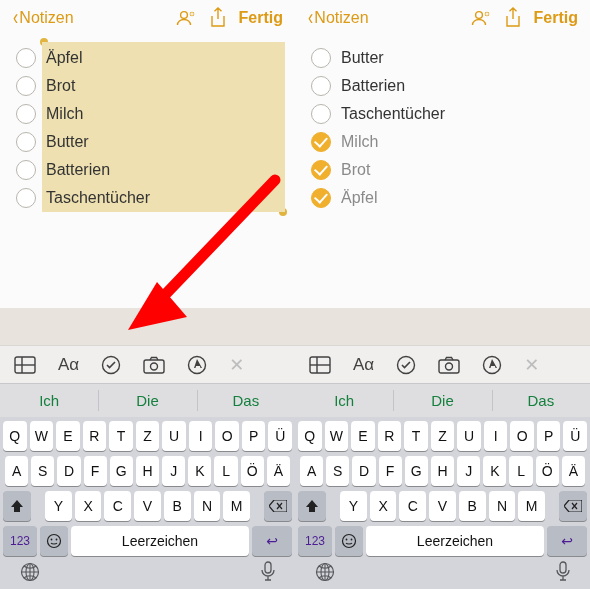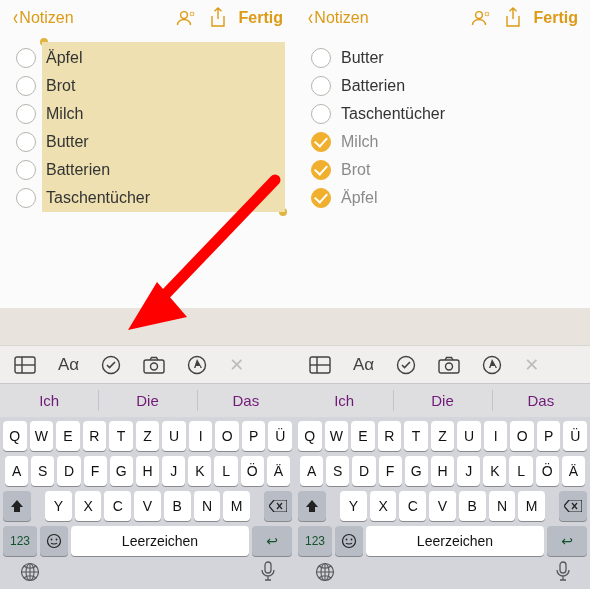--- a/index.html
+++ b/index.html
@@ -77,21 +77,21 @@
     height:38px; background:#f0efee; border-top:1px solid #d9d7d2;
     display:flex; align-items:center; justify-content:flex-start;
     padding: 8px 14px; gap:22px; color:#414141;
   }
   .fmt .b { display:flex; align-items:center; justify-content:center; }
   .fmt .b.dim { color:#bdbdbd;}
   .fmt svg { display:block; }
 
   
   .pred {
-    height:34px; background:#dedee1; display:flex; color:#701a75;
+    height:34px; background:#dedee1; display:flex; color:#15803d;
     border-top:1px solid #c8c8cc;
   }
   .pred .cell {
     flex:1; display:flex; align-items:center; justify-content:center;
     font-size:15px; position:relative;
   }
   .pred .cell + .cell::before{
     content:""; position:absolute; left:0; top:6px; bottom:6px; width:1px; background:#c3c3c8;
   }
 
@@ -99,21 +99,21 @@
   .kbd {
     background:#d3d5da; padding:4px 3px 2px; flex:0 0 auto;
   }
   .krow { display:flex; gap:3px; margin-bottom:5px; justify-content:center;}
   .key {
     background:#fff; border-radius:4px; height:30px; flex:1;
     box-shadow:0 1px 0 rgba(0,0,0,.35);
     display:flex; align-items:center; justify-content:center;
     font-size:14px; color:#111;
   }
-  .key.func { background:#b8bcc4; color:#14532d; }
+  .key.func { background:#b8bcc4; color:#4c1d95; }
   .key.shift, .key.bksp { flex:0 0 28px; }
   .key.space { flex:1; font-size:14px;}
   .key.num { flex:0 0 34px; font-size:12px;}
   .key.emoji { flex:0 0 28px; }
   .key.ret { flex:0 0 40px;}
   .krow.r2 { padding:0 2px;}
   .krow.r3 .gap { flex:0 0 8px;}
   .krow.bottom { margin-bottom:3px;}
   .kbd-footer {
     display:flex; align-items:center; justify-content:space-between;

